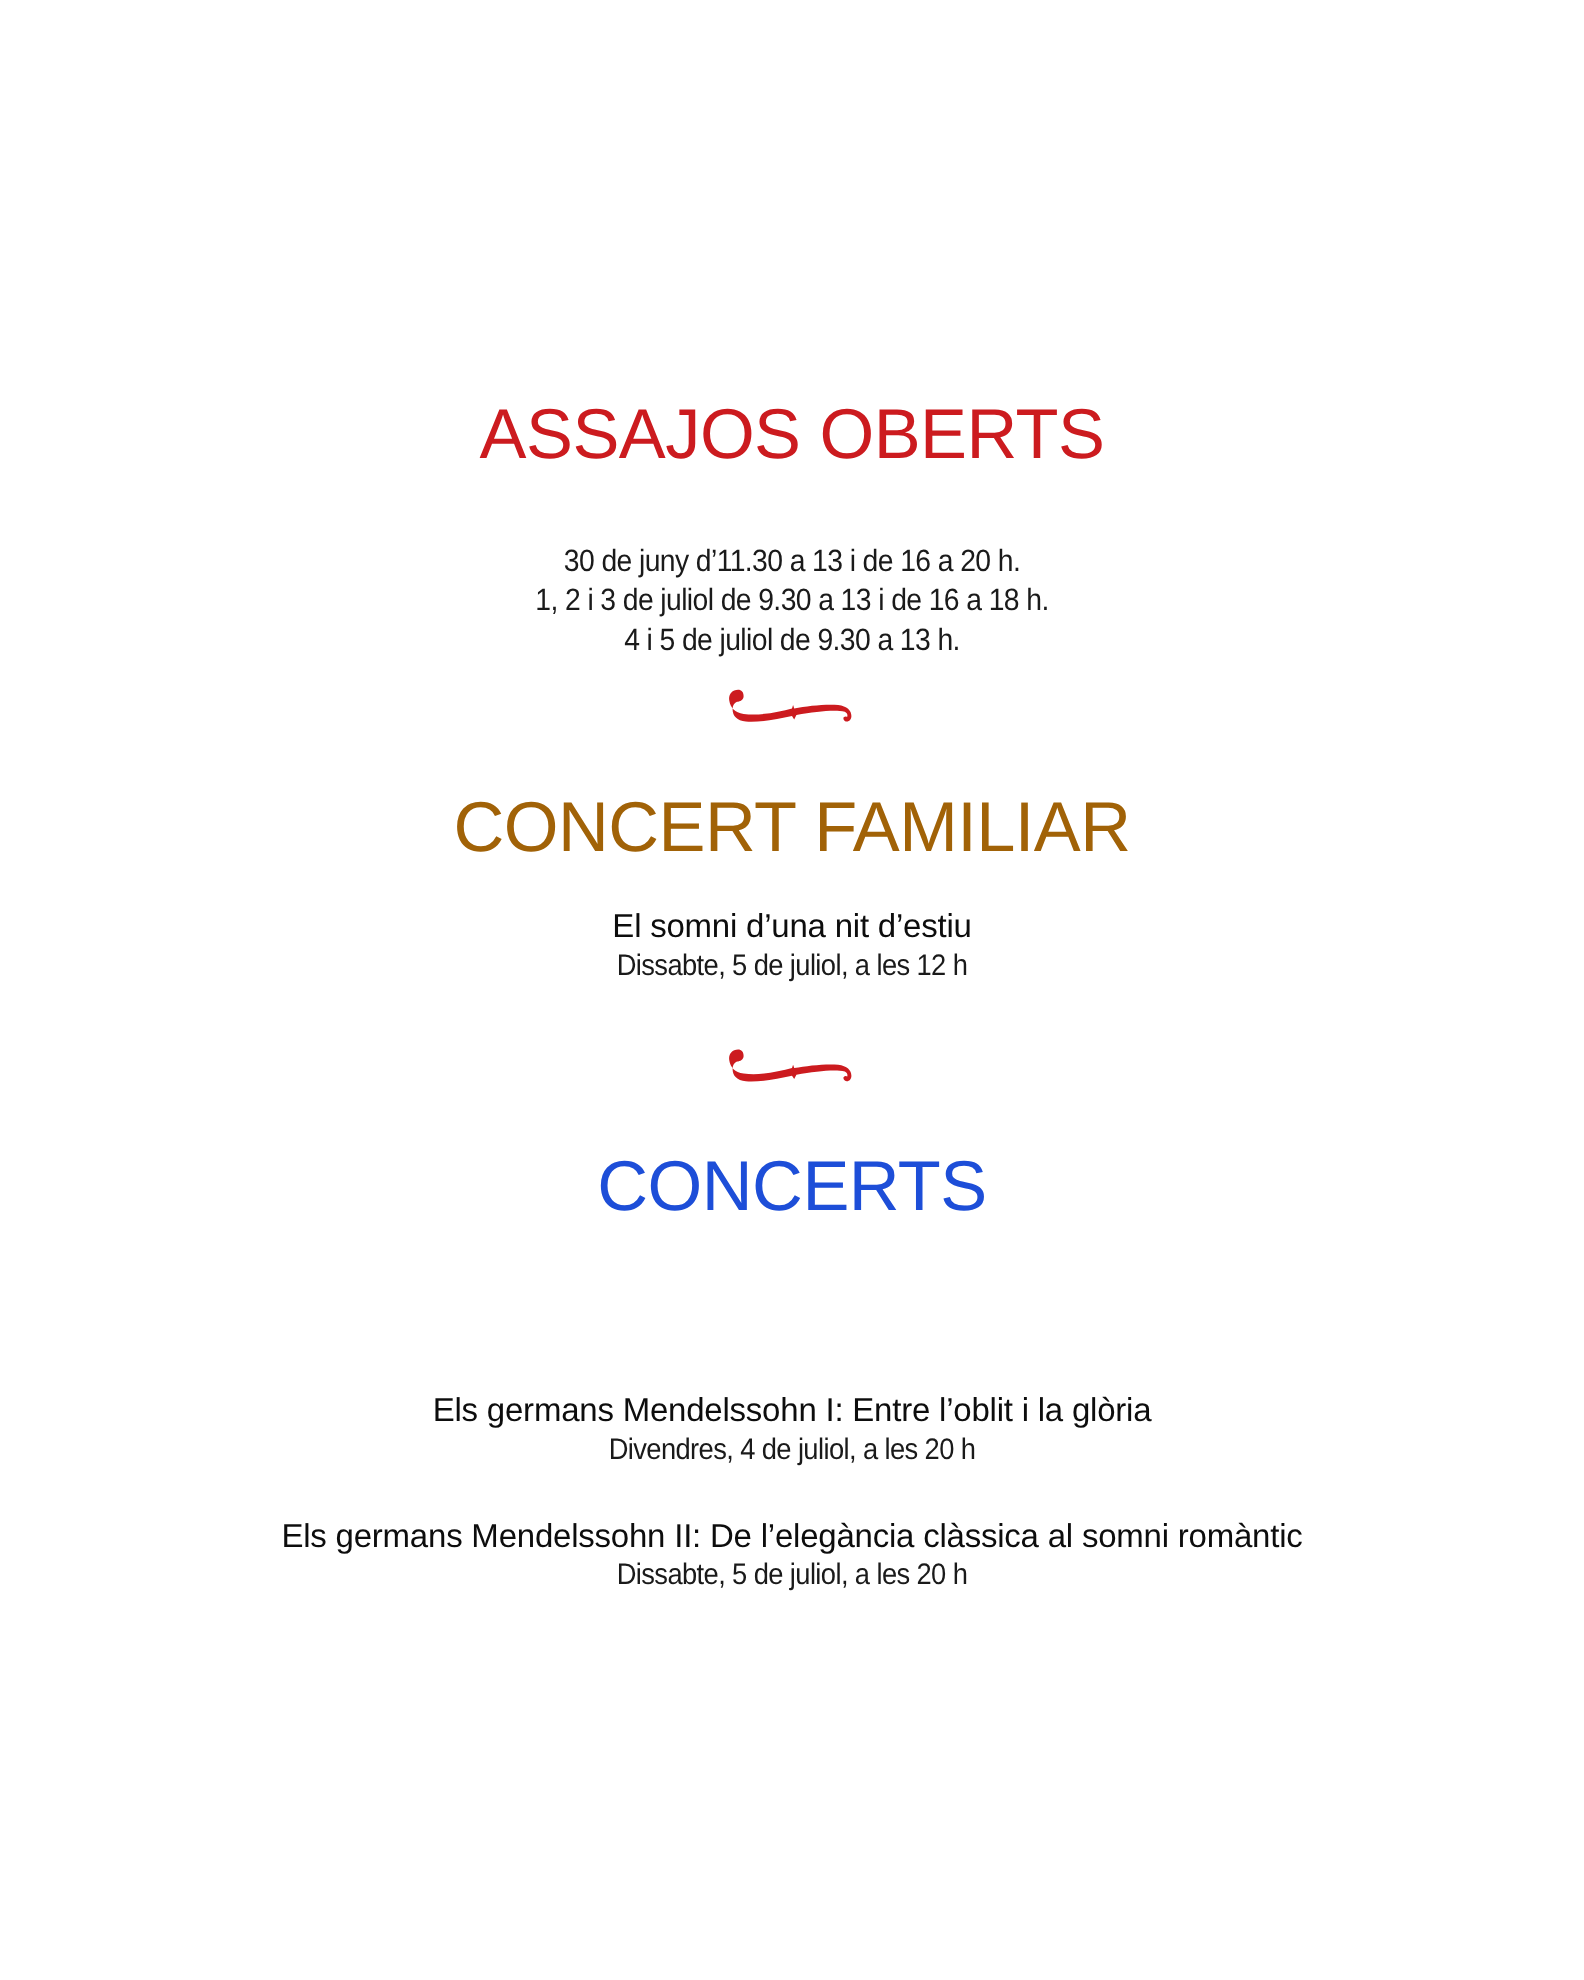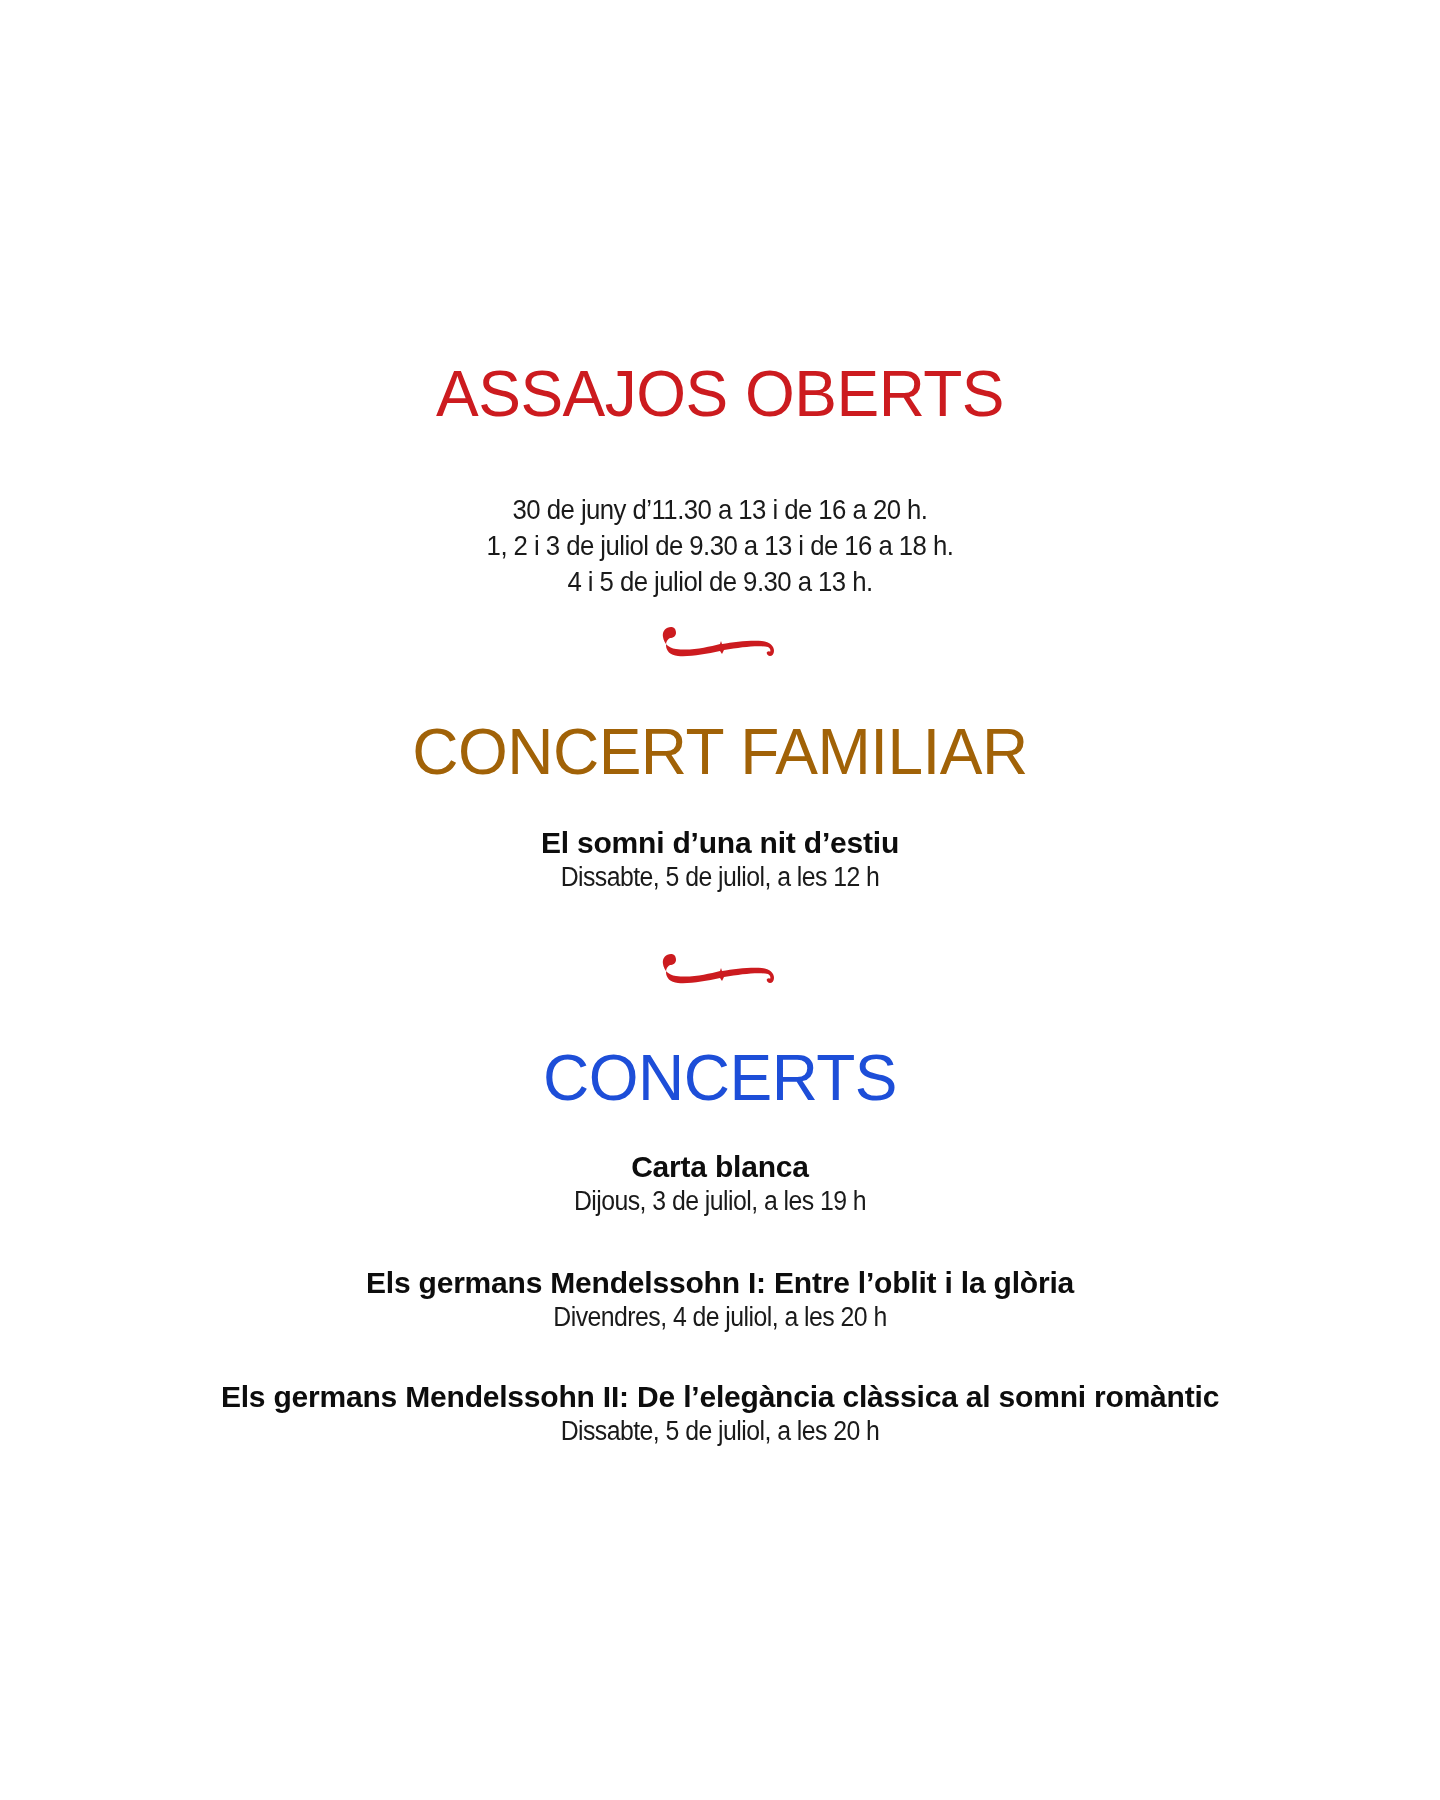--- a/index.html
+++ b/index.html
@@ -41,21 +41,21 @@
       line-height: 36px;
       font-weight: 400;
       color: #1a1a1a;
       letter-spacing: -0.6px;
       transform: scaleX(0.92);
       transform-origin: center;
     }
     .event-title {
       font-size: 30px;
       line-height: 34px;
-      font-weight: 700;
+      font-weight: 400;
       color: #0d0d0d;
       letter-spacing: -0.2px;
     }
     .event-date {
       font-size: 27px;
       line-height: 34px;
       font-weight: 400;
       color: #1a1a1a;
       letter-spacing: -0.6px;
       transform: scaleX(0.92);
@@ -136,24 +136,20 @@
         C44,30 28,33 16,32
         C8,31 4,27 4,21
         C4,17 6,15 8,14
         C11,14 14,12 14,9
         C14,5 12,3 9,3 Z"></path>
     </svg>
   </div>
 
   <h2 class="block heading" style="top:1046px; color:#1d4ed8;">CONCERTS</h2>
 
-  <div class="block" style="top:1150px;">
-    <div class="event-title">Carta blanca</div>
-    <div class="event-date">Dijous, 3 de juliol, a les 19 h</div>
-  </div>
 
   <div class="block" style="top:1266px;">
     <div class="event-title">Els germans Mendelssohn I: Entre l’oblit i la glòria</div>
     <div class="event-date">Divendres, 4 de juliol, a les 20 h</div>
   </div>
 
   <div class="block" style="top:1380px;">
     <div class="event-title">Els germans Mendelssohn II: De l’elegància clàssica al somni romàntic</div>
     <div class="event-date">Dissabte, 5 de juliol, a les 20 h</div>
   </div>

